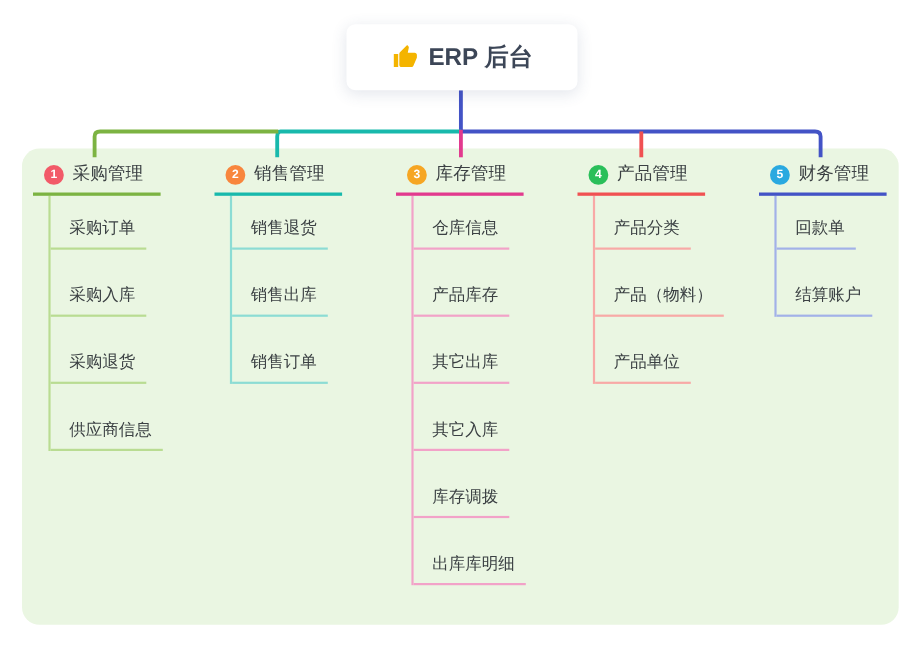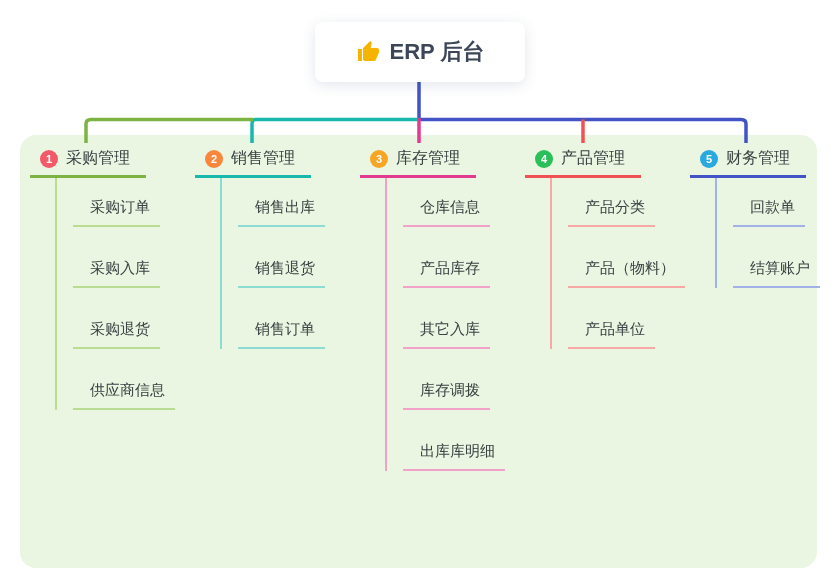--- a/index.html
+++ b/index.html
@@ -25,21 +25,21 @@
   .branch-header {
     display:inline-flex; align-items:center; gap:8px;
     padding:0 16px 6px 10px; border-bottom:3px solid var(--c);
     font-size:16px; white-space:nowrap; cursor:pointer;
   }
   .badge {
     width:18px; height:18px; border-radius:50%; background:var(--badge);
     color:#fff; font-size:11px; font-weight:bold; flex:0 0 auto;
     display:flex; align-items:center; justify-content:center;
   }
-  .children { margin-left:25px; border-left:2px solid var(--cl); width:fit-content;padding-left:16px; }
+  .children { margin-left:14px; border-left:2px solid var(--cl); width:fit-content; }
   .child { height:61px; display:flex; align-items:flex-end; cursor:pointer; }
   .child:first-child { height:49px; }
   .child span {
     display:inline-block; padding:0 10px 8px 17px;
     border-bottom:2px solid var(--cl);
     font-size:15px; white-space:nowrap;
   }
 </style>
 </head>
 <body>
@@ -79,38 +79,41 @@
         </div>
         <div class="child">
           <span>供应商信息</span>
         </div>
       </div></div>
     <div class="branch" style="left: 195px; --c: #18b9ac; --cl: #8cdcd4; --badge: #f8863d;"><div class="branch-header">
         <span class="badge">2</span>
         <span>销售管理</span>
       </div><div class="children">
         <div class="child">
-          <span>销售出库</span>
+          <span>销售退货</span>
         </div>
         <div class="child">
-          <span>销售退货</span>
+          <span>销售出库</span>
         </div>
         <div class="child">
           <span>销售订单</span>
         </div>
       </div></div>
     <div class="branch" style="left: 360px; --c: #e23a8e; --cl: #f2a2c8; --badge: #f6a623;"><div class="branch-header">
         <span class="badge">3</span>
         <span>库存管理</span>
       </div><div class="children">
         <div class="child">
           <span>仓库信息</span>
         </div>
         <div class="child">
           <span>产品库存</span>
+        </div>
+        <div class="child">
+          <span>其它出库</span>
         </div>
         <div class="child">
           <span>其它入库</span>
         </div>
         <div class="child">
           <span>库存调拨</span>
         </div>
         <div class="child">
           <span>出库库明细</span>
         </div>

